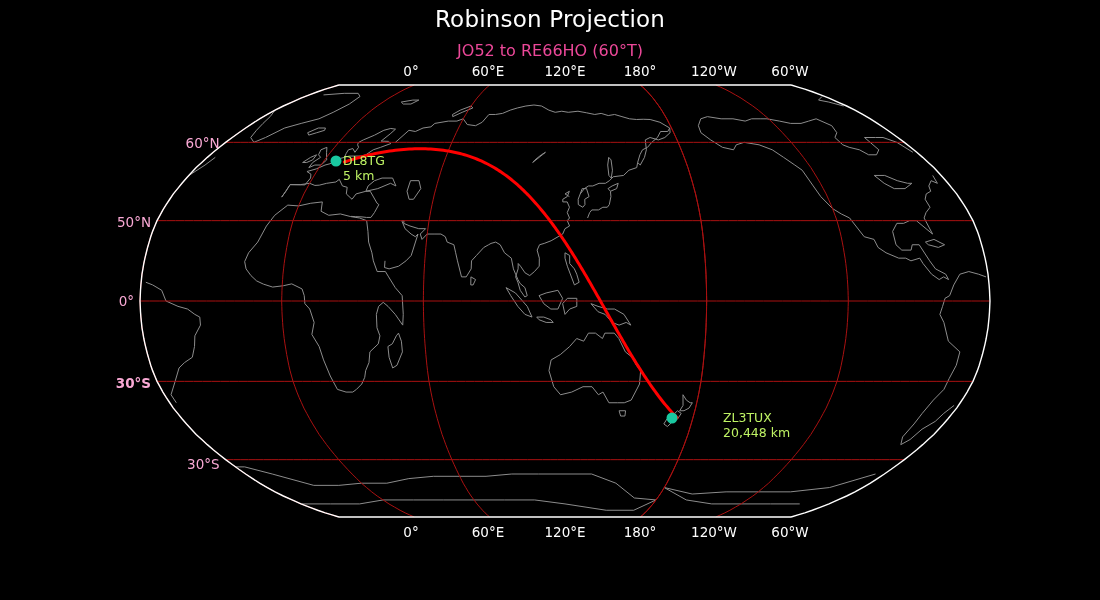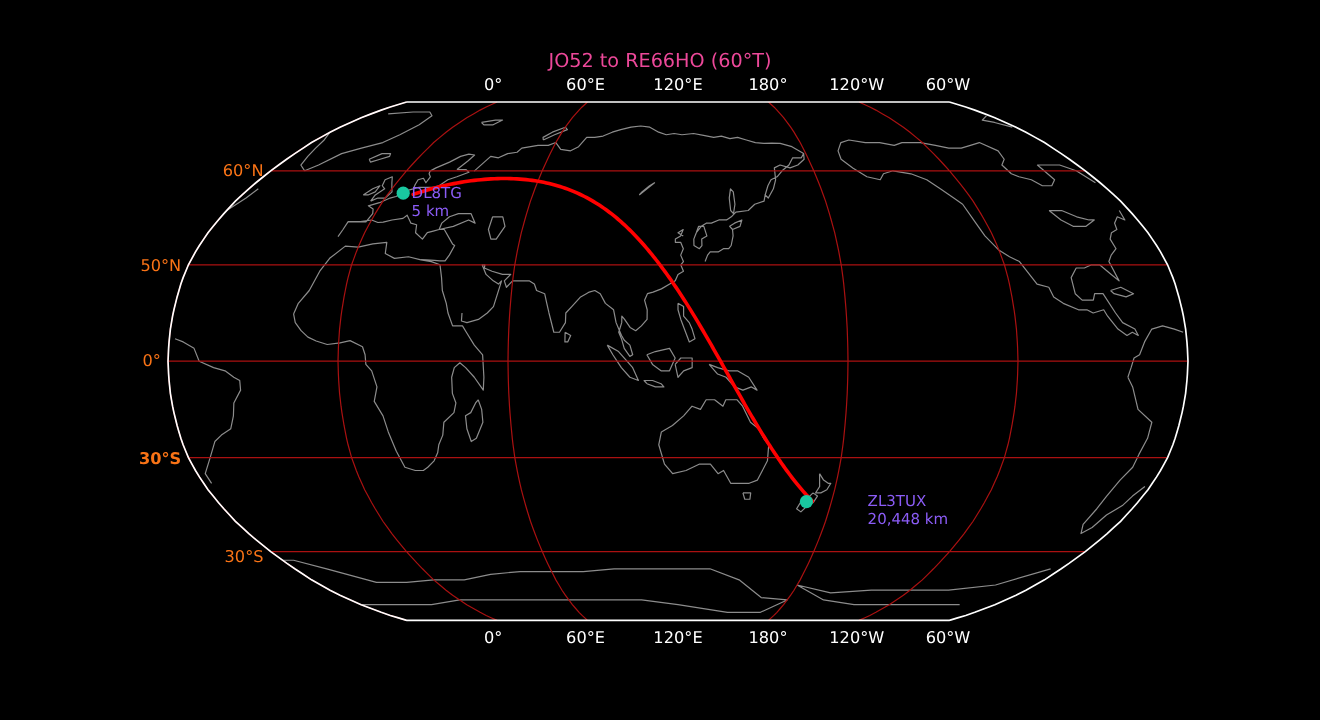--- a/index.html
+++ b/index.html
@@ -47,37 +47,38 @@
   .tick-label {
     position: absolute;
     font-size: 13.5px;
     color: #ffffff;
     white-space: nowrap;
     transform: translateX(-50%);
   }
   .lat-label {
     position: absolute;
     font-size: 13.5px;
-    color: #f97316;
+    color: #f9a8d4;
     white-space: nowrap;
     transform: translate(-100%, -50%);
   }
   .pt-label {
     position: absolute;
     font-size: 12.5px;
-    color: #8b5cf6;
+    color: #bef264;
     white-space: nowrap;
     line-height: 1.18;
   }
 </style>
 </head>
 <body>
 
 <div id="figure">
 
+  <div id="title">Robinson Projection</div>
   <div id="subtitle">JO52 to RE66HO (60°T)</div>
 
   <svg id="map-svg" width="1100" height="600" viewBox="0 0 1100 600">
 
     <defs>
       <clipPath id="mapclip">
         <path id="clip-outline" d="M 338.83,85.00 L 338.83,85.00 L 335.43,86.03 L 332.03,87.06 L 328.63,88.10 L 325.23,89.13 L 321.83,90.16 L 317.66,91.75 L 313.48,93.33 L 309.31,94.92 L 305.14,96.50 L 300.96,98.09 L 296.55,100.07 L 292.14,102.05 L 287.73,104.03 L 283.32,106.00 L 278.91,107.98 L 275.05,110.15 L 271.19,112.31 L 267.33,114.48 L 263.47,116.64 L 259.61,118.80 L 256.12,121.10 L 252.63,123.40 L 249.13,125.70 L 245.64,128.00 L 242.15,130.30 L 238.84,132.70 L 235.53,135.11 L 232.23,137.51 L 228.92,139.92 L 225.61,142.33 L 222.52,144.82 L 219.43,147.31 L 216.33,149.80 L 213.24,152.30 L 210.14,154.79 L 207.35,157.35 L 204.55,159.91 L 201.76,162.47 L 198.96,165.04 L 196.16,167.60 L 193.76,170.21 L 191.35,172.83 L 188.95,175.44 L 186.54,178.05 L 184.14,180.67 L 181.98,183.31 L 179.82,185.96 L 177.66,188.61 L 175.50,191.26 L 173.34,193.91 L 171.55,196.58 L 169.75,199.25 L 167.96,201.92 L 166.17,204.59 L 164.37,207.26 L 162.90,209.93 L 161.43,212.61 L 159.96,215.29 L 158.49,217.97 L 157.02,220.65 L 155.92,223.33 L 154.81,226.00 L 153.71,228.68 L 152.60,231.36 L 151.50,234.04 L 150.72,236.72 L 149.93,239.40 L 149.15,242.08 L 148.37,244.75 L 147.59,247.43 L 146.93,250.11 L 146.26,252.79 L 145.60,255.47 L 144.94,258.15 L 144.27,260.82 L 143.81,263.50 L 143.36,266.18 L 142.90,268.86 L 142.44,271.54 L 141.98,274.22 L 141.71,276.89 L 141.43,279.57 L 141.16,282.25 L 140.89,284.93 L 140.62,287.61 L 140.50,290.29 L 140.38,292.96 L 140.26,295.64 L 140.14,298.32 L 140.02,301.00 L 140.14,303.68 L 140.26,306.36 L 140.38,309.04 L 140.50,311.71 L 140.62,314.39 L 140.89,317.07 L 141.16,319.75 L 141.43,322.43 L 141.71,325.11 L 141.98,327.78 L 142.44,330.46 L 142.90,333.14 L 143.36,335.82 L 143.81,338.50 L 144.27,341.18 L 144.94,343.85 L 145.60,346.53 L 146.26,349.21 L 146.93,351.89 L 147.59,354.57 L 148.37,357.25 L 149.15,359.92 L 149.93,362.60 L 150.72,365.28 L 151.50,367.96 L 152.60,370.64 L 153.71,373.32 L 154.81,376.00 L 155.92,378.67 L 157.02,381.35 L 158.49,384.03 L 159.96,386.71 L 161.43,389.39 L 162.90,392.07 L 164.37,394.74 L 166.17,397.41 L 167.96,400.08 L 169.75,402.75 L 171.55,405.42 L 173.34,408.09 L 175.50,410.74 L 177.66,413.39 L 179.82,416.04 L 181.98,418.69 L 184.14,421.33 L 186.54,423.95 L 188.95,426.56 L 191.35,429.17 L 193.76,431.79 L 196.16,434.40 L 198.96,436.96 L 201.76,439.53 L 204.55,442.09 L 207.35,444.65 L 210.14,447.21 L 213.24,449.70 L 216.33,452.20 L 219.43,454.69 L 222.52,457.18 L 225.61,459.67 L 228.92,462.08 L 232.23,464.49 L 235.53,466.89 L 238.84,469.30 L 242.15,471.70 L 245.64,474.00 L 249.13,476.30 L 252.63,478.60 L 256.12,480.90 L 259.61,483.20 L 263.47,485.36 L 267.33,487.52 L 271.19,489.69 L 275.05,491.85 L 278.91,494.02 L 283.32,496.00 L 287.73,497.97 L 292.14,499.95 L 296.55,501.93 L 300.96,503.91 L 305.14,505.50 L 309.31,507.08 L 313.48,508.67 L 317.66,510.25 L 321.83,511.84 L 325.23,512.87 L 328.63,513.90 L 332.03,514.94 L 335.43,515.97 L 338.83,517.00 L 791.17,517.00 L 791.17,517.00 L 794.57,515.97 L 797.97,514.94 L 801.37,513.90 L 804.77,512.87 L 808.17,511.84 L 812.34,510.25 L 816.52,508.67 L 820.69,507.08 L 824.86,505.50 L 829.04,503.91 L 833.45,501.93 L 837.86,499.95 L 842.27,497.97 L 846.68,496.00 L 851.09,494.02 L 854.95,491.85 L 858.81,489.69 L 862.67,487.52 L 866.53,485.36 L 870.39,483.20 L 873.88,480.90 L 877.37,478.60 L 880.87,476.30 L 884.36,474.00 L 887.85,471.70 L 891.16,469.30 L 894.47,466.89 L 897.77,464.49 L 901.08,462.08 L 904.39,459.67 L 907.48,457.18 L 910.57,454.69 L 913.67,452.20 L 916.76,449.70 L 919.86,447.21 L 922.65,444.65 L 925.45,442.09 L 928.24,439.53 L 931.04,436.96 L 933.84,434.40 L 936.24,431.79 L 938.65,429.17 L 941.05,426.56 L 943.46,423.95 L 945.86,421.33 L 948.02,418.69 L 950.18,416.04 L 952.34,413.39 L 954.50,410.74 L 956.66,408.09 L 958.45,405.42 L 960.25,402.75 L 962.04,400.08 L 963.83,397.41 L 965.63,394.74 L 967.10,392.07 L 968.57,389.39 L 970.04,386.71 L 971.51,384.03 L 972.98,381.35 L 974.08,378.67 L 975.19,376.00 L 976.29,373.32 L 977.40,370.64 L 978.50,367.96 L 979.28,365.28 L 980.07,362.60 L 980.85,359.92 L 981.63,357.25 L 982.41,354.57 L 983.07,351.89 L 983.74,349.21 L 984.40,346.53 L 985.06,343.85 L 985.73,341.18 L 986.19,338.50 L 986.64,335.82 L 987.10,333.14 L 987.56,330.46 L 988.02,327.78 L 988.29,325.11 L 988.57,322.43 L 988.84,319.75 L 989.11,317.07 L 989.38,314.39 L 989.50,311.71 L 989.62,309.04 L 989.74,306.36 L 989.86,303.68 L 989.98,301.00 L 989.86,298.32 L 989.74,295.64 L 989.62,292.96 L 989.50,290.29 L 989.38,287.61 L 989.11,284.93 L 988.84,282.25 L 988.57,279.57 L 988.29,276.89 L 988.02,274.22 L 987.56,271.54 L 987.10,268.86 L 986.64,266.18 L 986.19,263.50 L 985.73,260.82 L 985.06,258.15 L 984.40,255.47 L 983.74,252.79 L 983.07,250.11 L 982.41,247.43 L 981.63,244.75 L 980.85,242.08 L 980.07,239.40 L 979.28,236.72 L 978.50,234.04 L 977.40,231.36 L 976.29,228.68 L 975.19,226.00 L 974.08,223.33 L 972.98,220.65 L 971.51,217.97 L 970.04,215.29 L 968.57,212.61 L 967.10,209.93 L 965.63,207.26 L 963.83,204.59 L 962.04,201.92 L 960.25,199.25 L 958.45,196.58 L 956.66,193.91 L 954.50,191.26 L 952.34,188.61 L 950.18,185.96 L 948.02,183.31 L 945.86,180.67 L 943.46,178.05 L 941.05,175.44 L 938.65,172.83 L 936.24,170.21 L 933.84,167.60 L 931.04,165.04 L 928.24,162.47 L 925.45,159.91 L 922.65,157.35 L 919.86,154.79 L 916.76,152.30 L 913.67,149.80 L 910.57,147.31 L 907.48,144.82 L 904.39,142.33 L 901.08,139.92 L 897.77,137.51 L 894.47,135.11 L 891.16,132.70 L 887.85,130.30 L 884.36,128.00 L 880.87,125.70 L 877.37,123.40 L 873.88,121.10 L 870.39,118.80 L 866.53,116.64 L 862.67,114.48 L 858.81,112.31 L 854.95,110.15 L 851.09,107.98 L 846.68,106.00 L 842.27,104.03 L 837.86,102.05 L 833.45,100.07 L 829.04,98.09 L 824.86,96.50 L 820.69,94.92 L 816.52,93.33 L 812.34,91.75 L 808.17,90.16 L 804.77,89.13 L 801.37,88.10 L 797.97,87.06 L 794.57,86.03 L 791.17,85.00 Z"></path>
       </clipPath>
     </defs>
 

